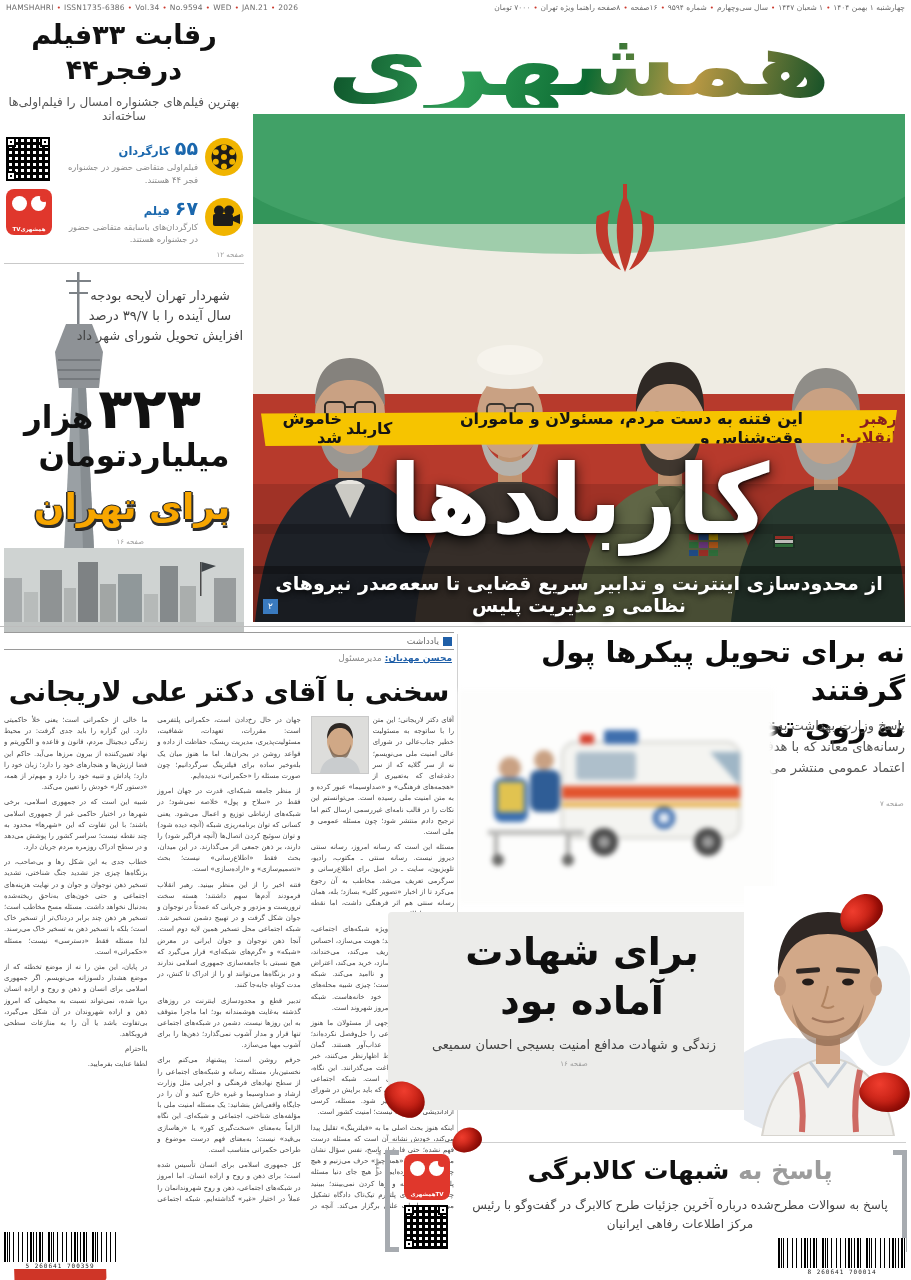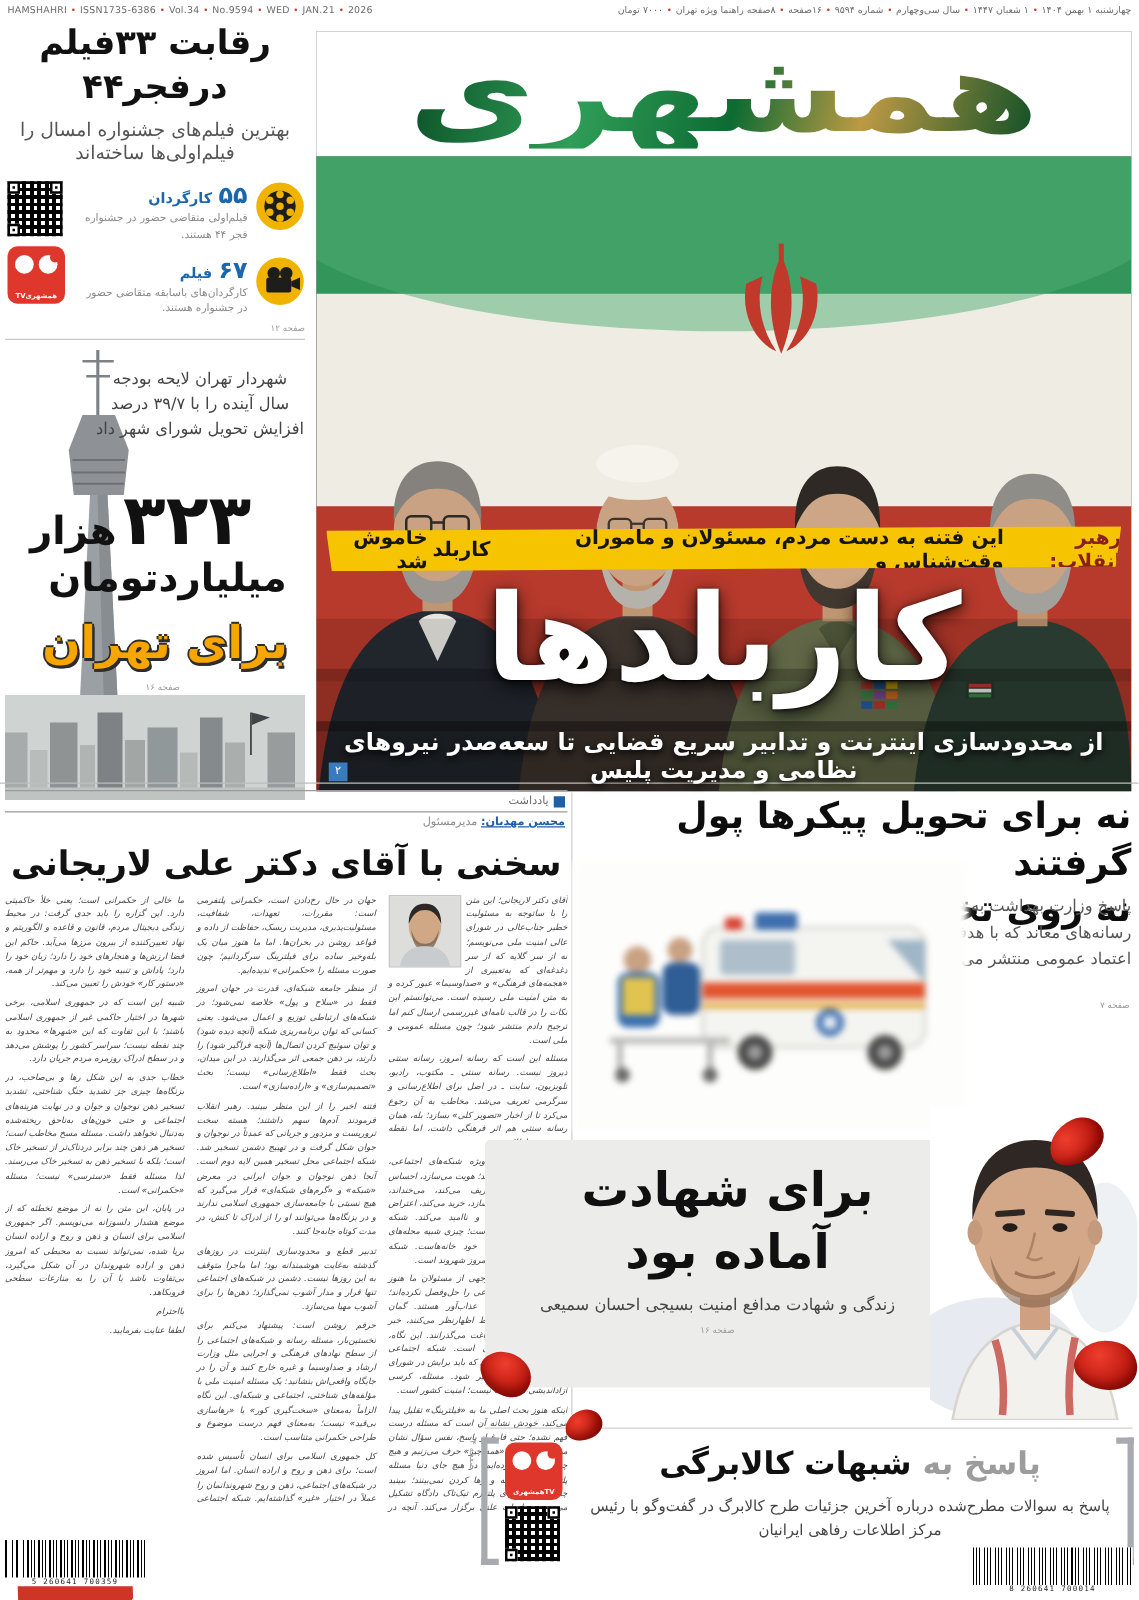--- a/index.html
+++ b/index.html
@@ -8,21 +8,21 @@
   #page { position:relative; width:911px; height:1280px; background:#fff; overflow:hidden; margin:0 auto; }
 
   
   .masthead { position:absolute; left:0; top:0; width:100%; height:15px; display:flex; justify-content:space-between; align-items:center; padding:4px 6px; }
   .mast-latin, .mast-fa { display:flex; align-items:center; font-size:7.5px; color:#6a6a6a; letter-spacing:.2px; }
   .mi + .mi::before { content:"•"; color:#cc3a2e; margin:0 3px; font-size:7px; }
 
   
   .leftcol { position:absolute; left:4px; top:18px; width:240px; }
   .film-h { font-size:27px; line-height:1.28; font-weight:bold; color:#111; text-align:center; letter-spacing:-.5px; }
-  .film-sub { margin-top:8px; font-size:15px; color:#555; text-align:center; }
+  .film-sub { margin-top:8px; font-size:12px; color:#555; text-align:center; }
   .stats-zone { position:relative; margin-top:14px; height:112px; }
   .stats-zone .qr { position:absolute; left:2px; top:0; }
   .stats-zone .tvlogo { position:absolute; left:2px; top:52px; }
   .stats { position:absolute; right:0; top:0; width:182px; }
   .stat { display:flex; flex-direction:row; gap:6px; margin-bottom:10px; }
   .stat-icon { flex:0 0 40px; width:40px; height:40px; }
   .stat-tx { text-align:right; }
   .stat-num { font-size:19px; font-weight:bold; color:#1a67ad; }
   .stat-lbl { font-size:11.5px; font-weight:bold; color:#1a67ad; }
   .stat-desc { font-size:8.5px; color:#8a8a8a; line-height:1.5; margin-top:2px; }
@@ -35,21 +35,21 @@
   .budget-num { position:absolute; right:0; top:104px; width:220px; text-align:left; direction:rtl; color:#111; z-index:2; }
   .bn-big { font-size:56px; font-weight:bold; letter-spacing:-1px; }
   .bn-unit { font-size:31px; font-weight:bold; }
   .bn-unit2 { display:block; font-size:31px; font-weight:bold; margin-top:-4px; text-align:center; }
   .budget-hl { position:absolute; right:4px; top:214px; width:216px; text-align:center; font-size:36px; font-weight:bold; color:#f7a600; z-index:2;
                text-shadow:-1.5px 0 #2d2d2d, 1.5px 0 #2d2d2d, 0 -1.5px #2d2d2d, 0 2.5px #2d2d2d, 2px 3px 0 #2d2d2d; }
   .budget-page { position:absolute; right:100px; top:266px; font-size:7px; color:#9a9a9a; z-index:2; }
   .city { position:absolute; left:0; bottom:0; }
 
   
-  .poster { position:absolute; left:253px; top:25px; width:652px; height:608px; background:#0f172a; }
+  .poster { position:absolute; left:253px; top:14px; width:652px; height:608px; background:#15803d; }
   .nameplate { position:absolute; left:0; top:0; width:100%; height:100px; background:#fff; overflow:hidden; display:flex; align-items:center; justify-content:center; }
   .logo-fa { font-size:86px; font-weight:bold; line-height:1; direction:rtl; transform:scale(1.28,1.02); transform-origin:center;
              background:linear-gradient(100deg,#0b4d26 0%,#2f9e57 28%,#0d6b33 52%,#bd9a44 72%,#0b4d26 100%);
              -webkit-background-clip:text; background-clip:text; color:transparent; }
   .illus { position:absolute; left:0; top:100px; }
   .kicker { position:absolute; left:8px; right:8px; top:396px; height:36px; background:#f6c400; display:flex; align-items:center; justify-content:center;
             clip-path:polygon(0 10%,100% 0,99.3% 90%,.7% 100%); direction:rtl; font-size:16px; font-weight:bold; color:#151515; gap:4px; z-index:3; }
   .kicker .kp { color:#8a1f1f; }
   .big-title { position:absolute; left:0; right:0; top:434px; text-align:center; font-size:96px; font-weight:bold; color:#fff; line-height:1.1; direction:rtl; z-index:3;
                text-shadow:0 4px 14px rgba(0,0,0,.85), 0 1px 3px rgba(0,0,0,.9); }
@@ -61,21 +61,21 @@
   .vdiv { position:absolute; left:457px; top:634px; height:498px; border-left:1px solid #d0d0d0; }
 
   
   .note { position:absolute; left:4px; top:632px; width:450px; direction:rtl; }
   .nrule { border:none; border-top:1px solid #9a9a9a; margin:0; }
   .note-label { display:flex; align-items:center; gap:4px; justify-content:flex-start; padding:3px 2px; font-size:9px; color:#6a6a6a;margin-left:45px; }
   .bluesq { width:9px; height:9px; background:#1f5fa8; display:inline-block; }
   .note-author { padding:3px 2px; font-size:9px; color:#8a8a8a; }
   .note-author b { color:#1f5fa8;text-decoration:underline; }
   .note-h { text-align:center; font-size:27px; font-weight:bold; color:#111; margin:10px 0 8px; }
-  .note-body { height:500px; overflow:hidden; column-count:3; column-gap:10px; column-fill:auto; text-align:justify; font-size:6.9px; line-height:1.62; color:#454545;font-style:italic; }
+  .note-body { height:500px; overflow:hidden; column-count:3; column-gap:10px; column-fill:auto; text-align:justify; font-size:6.9px; line-height:1.62; color:#454545; }
   .note-body p { margin:0 0 4px; }
   .author-photo { float:left; width:58px; height:58px; border:1px solid #c9c9c9; margin:1px 4px 3px 0; background:#e8e8e6; }
 
   
   .health-h { position:absolute; left:465px; top:634px; width:440px; direction:rtl; text-align:right; font-size:29px; font-weight:bold; color:#0d0d0d; line-height:1.3; }
   .health-sub { position:absolute; left:693px; top:716px; width:212px; direction:rtl; text-align:right; font-size:13px; color:#555; line-height:1.6; }
   .health-page { position:absolute; left:880px; top:800px; font-size:7px; color:#9a9a9a; }
   .ambulance { position:absolute; left:458px; top:690px; filter:blur(2.4px); }
 
   

